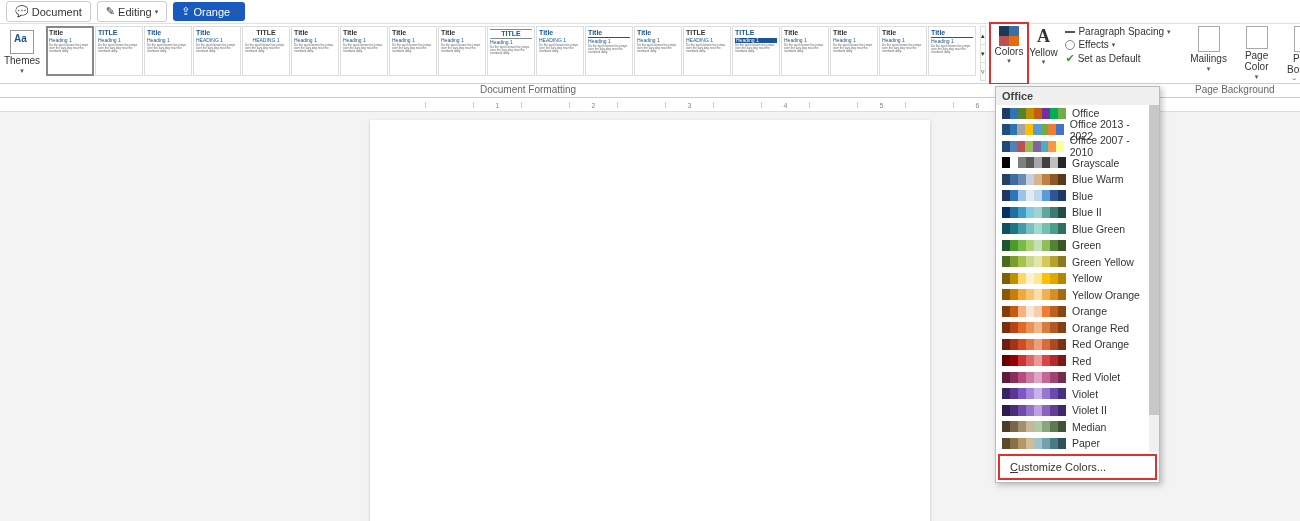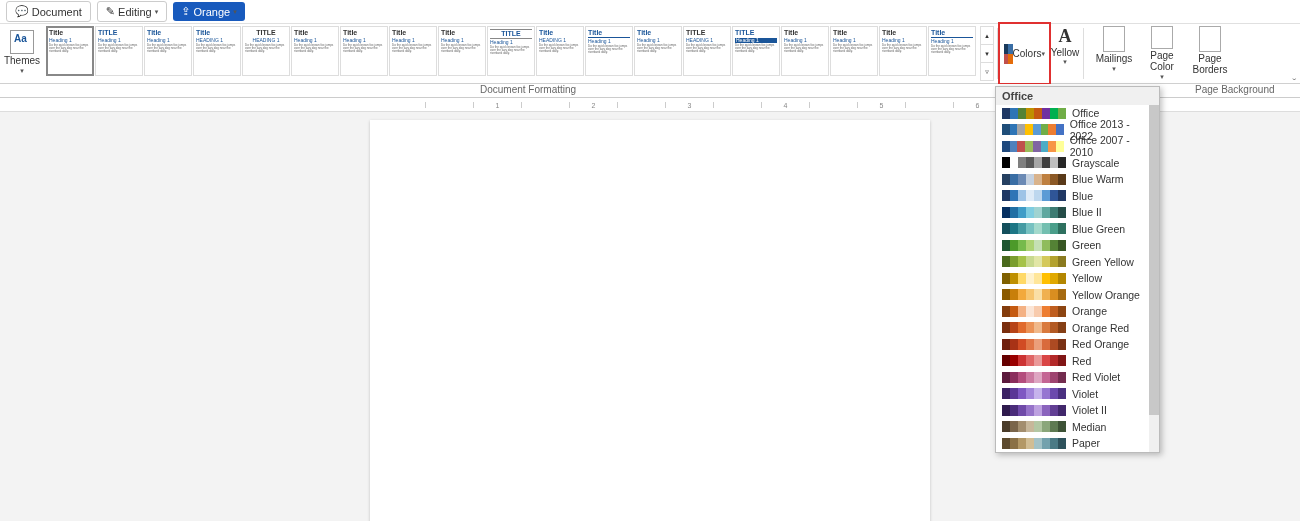--- a/index.html
+++ b/index.html
@@ -18,21 +18,21 @@
 .themes-icon::before{content:"Aa";position:absolute;top:2px;left:3px;font-size:10px;color:#1a5599;font-weight:bold}
 .themes-label{font-size:10px;color:#333}
 .chev{font-size:7px;color:#555}
 .gallery{display:flex;flex:0 0 auto;gap:0;padding:2px;height:56px;overflow:hidden}
 .gallery-item{width:48px;height:50px;border:1px solid #ddd;background:#fff;padding:2px;cursor:pointer;font-size:5px;line-height:1.1;overflow:hidden;margin-right:1px}
 .gallery-item.selected{border:1px solid #888;box-shadow:0 0 0 1px #888 inset}
 .gi-title{font-size:7px;font-weight:bold;margin-bottom:1px}
 .gi-heading{font-size:5px;color:#1a5599;margin-bottom:1px}
 .gi-body{font-size:3px;color:#666;line-height:1}
 .vsep{width:1px;background:#ddd;margin:4px 2px}
-.colors-btn{display:flex;flex-direction:row;align-items:center;padding:2px 4px;cursor:pointer;width:49px;gap:0}
+.colors-btn{display:flex;flex-direction:column;align-items:center;padding:2px 4px;cursor:pointer;width:49px;gap:0}
 .colors-btn.highlighted{outline:2px solid #e03030;outline-offset:0}
 .colors-swatch{width:20px;height:20px;display:grid;grid-template-columns:1fr 1fr;grid-template-rows:1fr 1fr}
 .cs1{background:#1a3a5c}.cs2{background:#3a6ea5}.cs3{background:#c0504d}.cs4{background:#e46c0a}
 .fonts-btn{display:flex;flex-direction:column;align-items:center;padding:2px 4px;cursor:pointer;width:32px}
 .fonts-icon{font-size:18px;font-family:serif;font-weight:bold}
 .right-opts{display:flex;flex-direction:column;gap:2px;padding:2px 6px;font-size:10px}
 .ropt{display:flex;align-items:center;gap:3px;cursor:pointer;white-space:nowrap}
 .pg-bg-group{display:flex;gap:4px;padding:2px 6px}
 .pgbtn{display:flex;flex-direction:column;align-items:center;cursor:pointer;width:44px;font-size:10px;text-align:center;gap:1px}
 .pgicon{width:22px;height:26px;border:1px solid #aaa;background:#fff;position:relative}
@@ -207,20 +207,36 @@
     <span class="themes-label">Colors</span>
     <span class="chev">▾</span>
   </div>
 
   <div class="fonts-btn">
     <span class="fonts-icon">A</span>
     <span class="themes-label">Yellow</span>
     <span class="chev">▾</span>
   </div>
 
+  <div class="right-opts">
+    <div class="ropt">
+      <span class="bar"></span>
+      <span>Paragraph Spacing</span>
+      <span class="chev">▾</span>
+    </div>
+    <div class="ropt">
+      <span class="blue-circ"></span>
+      <span>Effects</span>
+      <span class="chev">▾</span>
+    </div>
+    <div class="ropt">
+      <span class="green-check">✔</span>
+      <span>Set as Default</span>
+    </div>
+  </div>
 
   <div class="vsep"></div>
 
   <div class="pg-bg-group">
     <div class="pgbtn">
       <div class="pgicon"></div>
       <span>Mailings</span>
       <span class="chev">▾</span>
     </div>
     <div class="pgbtn">
@@ -538,13 +554,16 @@
           <span style="background: rgb(115, 161, 173);"></span>
           <span style="background: rgb(74, 122, 133);"></span>
           <span style="background: rgb(46, 82, 92);"></span>
         </div>
         <span class="dd-label">Paper</span>
       </div>
   <div class="dd-scrollbar">
       <div class="dd-thumb"></div>
     </div>
     </div>
+  <div class="dd-footer">
+    <span><span class="u">C</span><span id="cust-rest">ustomize Colors...</span></span>
+  </div>
 </div>
 
 </body></html>

